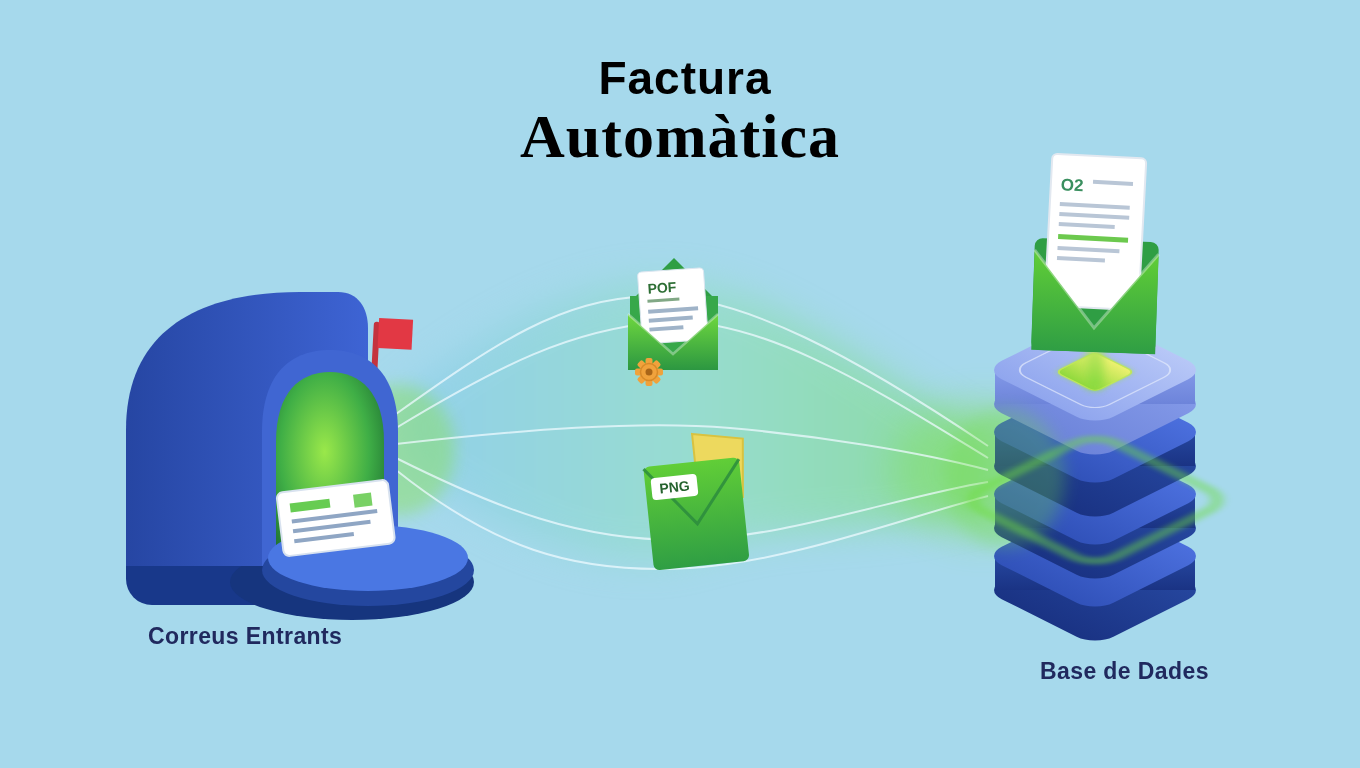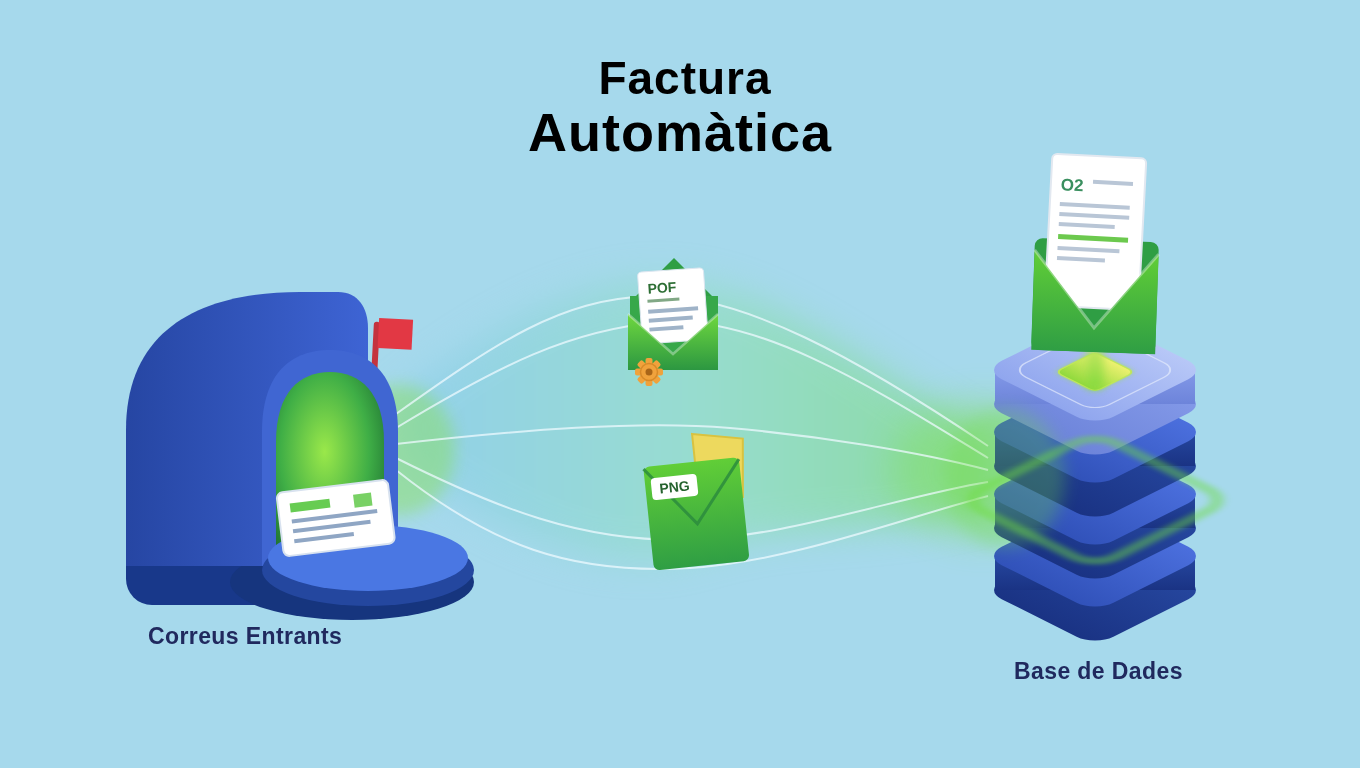--- a/index.html
+++ b/index.html
@@ -7,26 +7,26 @@
     position:relative;width:1360px;height:768px;overflow:hidden;
     background:#a6d9ec;
     font-family:"Liberation Sans",sans-serif;
   }
   .canvas svg{position:absolute;left:0;top:0;}
   .title{
     position:absolute;top:54px;left:0;width:100%;text-align:center;
     color:#000000;pointer-events:none;
   }
   .title .t1{font-size:46px;font-weight:700;letter-spacing:1px;line-height:1.05;margin-left:10px;}
-  .title .t2{font-size:54px;font-weight:700;letter-spacing:1px;line-height:1.05;margin-top:2px;}
+  .title .t2{font-size:62px;font-weight:700;letter-spacing:1px;line-height:1.05;margin-top:2px;font-family:Liberation Serif, serif;}
   .lbl{
     position:absolute;font-size:23px;font-weight:700;color:#20295e;letter-spacing:.4px;
   }
   .lbl-mailbox{left:148px;top:623px;}
-  .lbl-db{left:1014px;top:658px;}
+  .lbl-db{left:1040px;top:658px;}
   svg text{font-family:"Liberation Sans",sans-serif;}
 </style>
 </head>
 <body>
 
 <div class="canvas">
 
 <svg width="1360" height="768" viewBox="0 0 1360 768">
   <defs>
     <linearGradient id="gBody" x1="0" y1="0" x2="1" y2="0">

